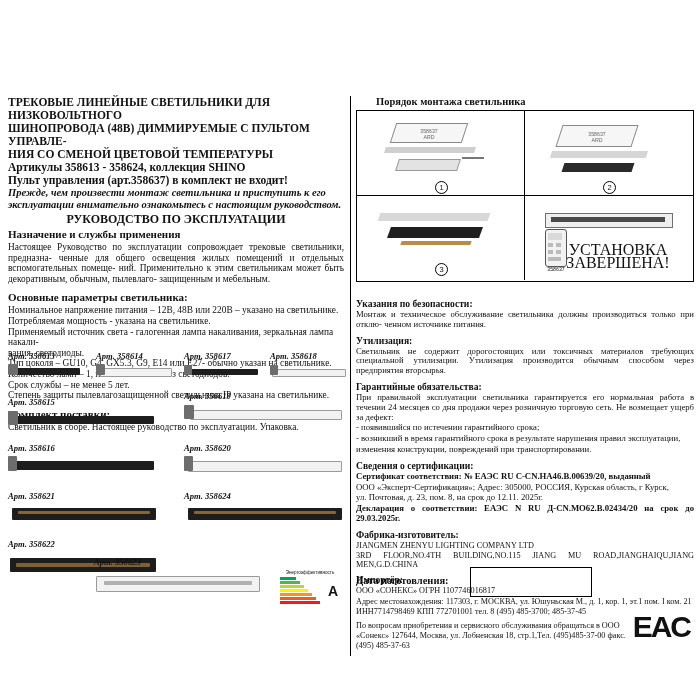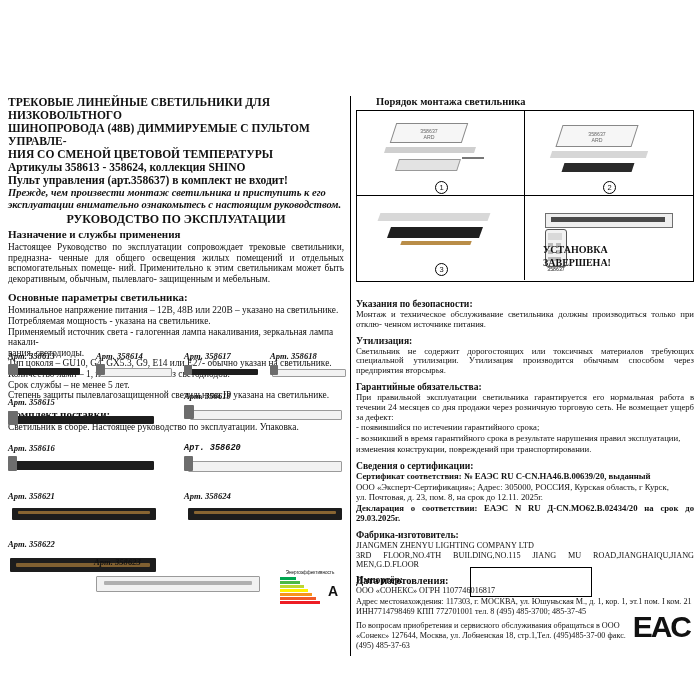--- a/index.html
+++ b/index.html
@@ -69,21 +69,21 @@
   
   .diagram{position:absolute;left:356px;top:110px;width:336px;height:170px;border:1px solid #000;}
   .dg-cell{position:absolute;box-sizing:border-box;}
   .dg-v{position:absolute;background:#000;width:1px;}
   .dg-h{position:absolute;background:#000;height:1px;}
   .circnum{
     position:absolute;width:11px;height:11px;border:1px solid #000;border-radius:50%;
     font-size:7.5px;line-height:11px;text-align:center;font-family:"Liberation Sans",sans-serif;
   }
   .install-done{
-    position:absolute;font-weight:bold;font-size:10px;line-height:13px;text-align:left;
+    position:absolute;font-weight:normal;font-size:16px;line-height:13px;text-align:center;
     width:150px;
   }
 
   
   .eac{position:absolute;right:10px;bottom:34px;font-weight:bold;font-size:30px;
        font-family:"Liberation Sans",sans-serif;letter-spacing:-2px;}
   .date-box{position:absolute;left:470px;top:567px;width:120px;height:28px;border:1px solid #000;}
   .date-label{position:absolute;left:356px;top:575px;font-weight:bold;font-size:10.5px;}
 
   
@@ -191,21 +191,21 @@
     </div>
 
     <div class="cell" style="left:0px;top:92px;width:150px;">
       <div class="cap">Арт. 358616</div>
       <div class="fixture" style="left:0px;top:12px;width:150px;height:20px;">
         <div class="bar black" style="left:4px;top:5px;width:142px;height:9px;"></div>
         <div class="bar grey" style="left:0px;top:0px;width:9px;height:15px;"></div>
       </div>
     </div>
 
-    <div class="cell" style="left:176px;top:92px;width:160px;font-family:Liberation Mono, monospace;">
+    <div class="cell" style="left:176px;top:92px;width:160px;">
       <div class="cap">Арт. 358620</div>
       <div class="fixture" style="left:0px;top:12px;width:160px;height:20px;">
         <div class="bar white" style="left:4px;top:5px;width:152px;height:9px;"></div>
         <div class="bar grey" style="left:0px;top:0px;width:9px;height:15px;"></div>
       </div>
     </div>
 
     <div class="cell" style="left:0px;top:140px;width:150px;">
       <div class="cap">Арт. 358621</div>
       <div class="fixture" style="left:0px;top:12px;width:150px;height:22px;">
@@ -308,21 +308,21 @@
     <p class="r-text">изменения конструкции, повреждений при транспортировании.</p>
 
     <div class="r-sub">Сведения о сертификации:</div>
     <p class="r-text" style="font-weight:bold">Сертификат соответствия: № ЕАЭС RU С-CN.НА46.В.00639/20, выданный</p>
     <p class="r-text">ООО «Эксперт-Сертификация»; Адрес: 305000, РОССИЯ, Курская область, г Курск,</p>
     <p class="r-text">ул. Почтовая, д. 23, пом. 8, на срок до 12.11. 2025г.</p>
     <p class="r-text" style="font-weight:bold">Декларация о соответствии: ЕАЭС N RU Д-СN.МО62.В.02434/20 на срок до 29.03.2025г.</p>
 
     <div class="r-sub">Фабрика-изготовитель:</div>
     <p class="r-text small">JIANGMEN ZHENYU LIGHTING COMPANY LTD</p>
-    <p class="r-text small">3RD FLOOR,NO.4TH BUILDING,NO.115 JIANG MU ROAD,JIANGHAIQU,JIANG MEN,G.D.FLOOR</p>
+    <p class="r-text small">3RD FLOOR,NO.4TH BUILDING,NO.115 JIANG MU ROAD,JIANGHAIQU,JIANG MEN,G.D.CHINA</p>
 
     <div class="r-sub">Импортёр:</div>
     <p class="r-text small">ООО «СОНЕКС» ОГРН 1107746016817</p>
     <p class="r-text small">Адрес местонахождения: 117303, г. МОСКВА, ул. Юшуньская М., д. 1, кор. 1, эт.1 пом. I ком. 21</p>
     <p class="r-text small">ИНН7714798469 КПП 772701001    тел. 8 (495) 485-3700; 485-37-45</p>
 
     <p class="r-text small" style="margin-top:5px">По вопросам приобретения и сервисного обслуживания обращаться в ООО</p>
     <p class="r-text small">«Сонекс» 127644, Москва, ул. Лобненская 18, стр.1,Тел. (495)485-37-00 факс.</p>
     <p class="r-text small">(495) 485-37-63</p>
   </div>

